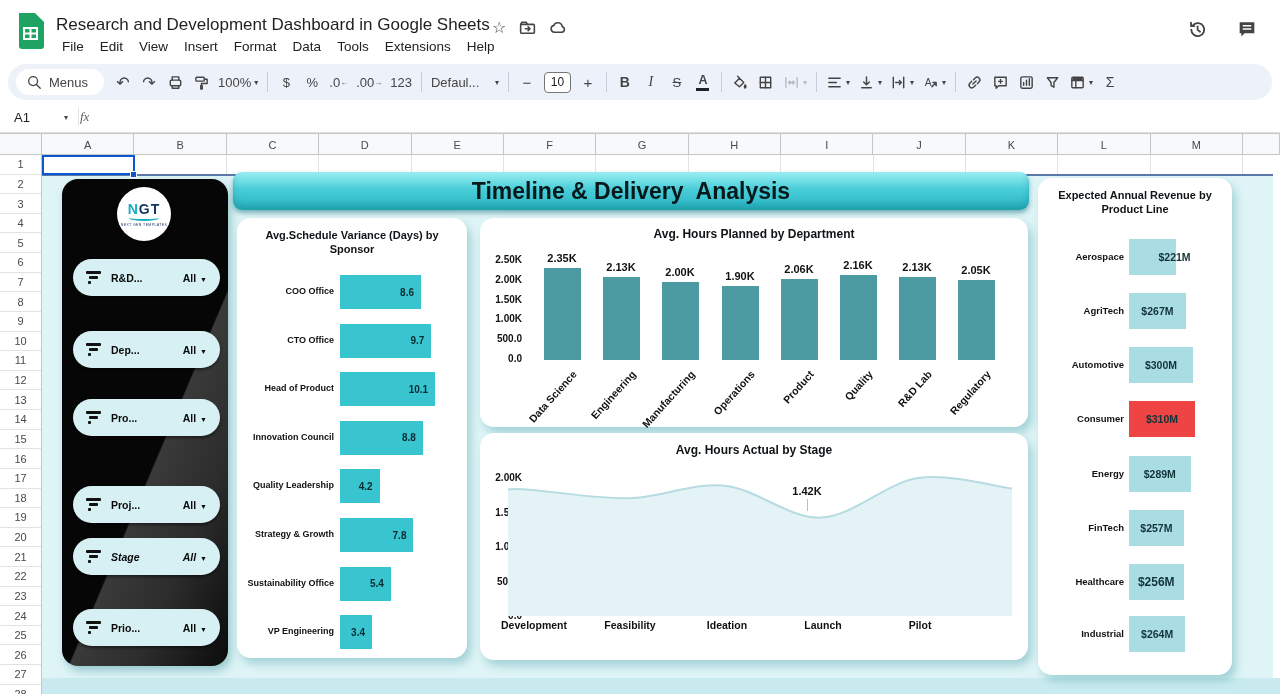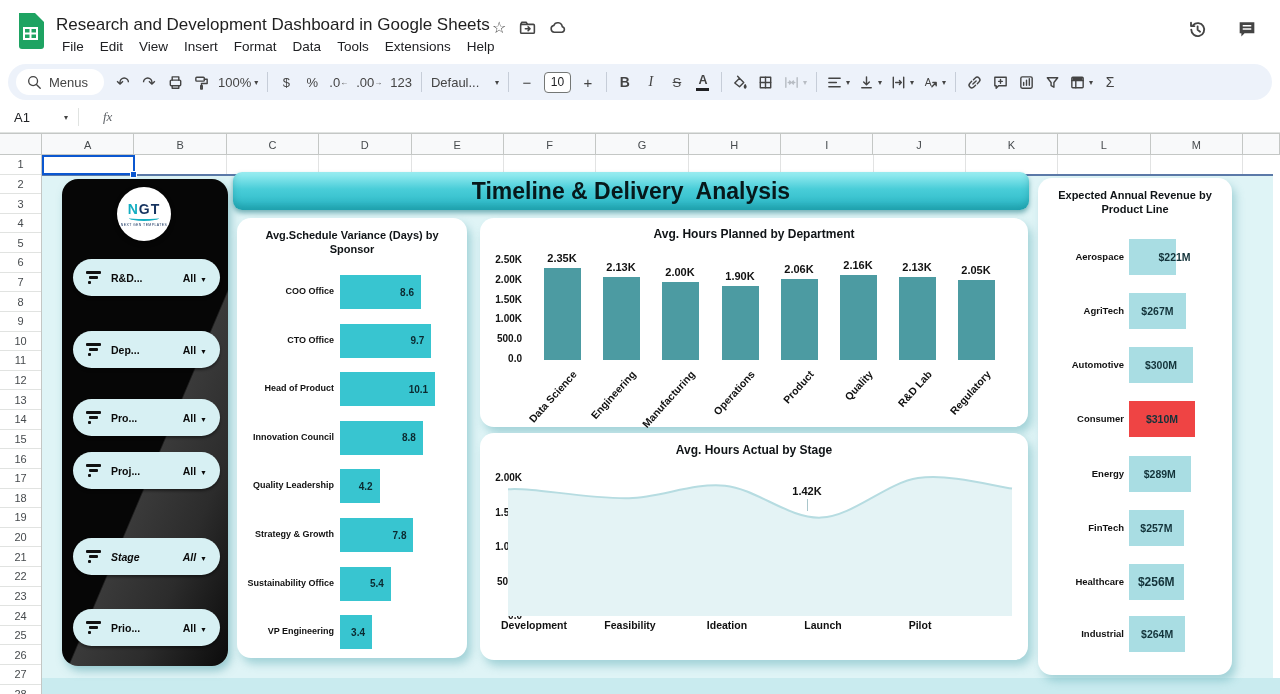--- a/index.html
+++ b/index.html
@@ -37,21 +37,21 @@
 .mini-arrow { font-size:8px; vertical-align:-4px; color:#444; }
 #fontsize-box { width:27px; height:21px; border:1px solid #747775; border-radius:4px; background:#fff;
   display:flex; align-items:center; justify-content:center; font-size:12px; margin:0 4px; }
 .grayed, .grayed .caret { color:#b7bcc3; }
 .grayed .ic { stroke:#b7bcc3; }
 
 
 #formula-bar { position:absolute; left:0; top:102px; width:1280px; height:31px; background:#fff;
   border-bottom:1px solid #e0e3e1; display:flex; align-items:center; }
 #name-box { width:68px; padding-left:14px; font-size:13px; display:flex; align-items:center; justify-content:space-between; }
-#fx-label { font-style:italic; color:#5f6368; font-size:13px; margin-left:24px; font-family:"Liberation Serif",serif; }
+#fx-label { font-style:italic; color:#5f6368; font-size:13px; margin-left:1px; font-family:"Liberation Serif",serif; }
 .fb-sep { width:1px; height:18px; background:#e0e3e1; margin-left:10px; }
 
 
 #corner-cell { position:absolute; left:0; top:133px; width:42px; height:22px; background:#f8f9fa;
   border:1px solid #c4c7c5; border-left:none; }
 #col-headers { position:absolute; left:42px; top:133px; width:1238px; height:22px; background:#f8f9fa;
   border-top:1px solid #c4c7c5; border-bottom:1px solid #c4c7c5; overflow:hidden; }
 .col-h { position:absolute; top:0; height:21px; border-right:1px solid #c4c7c5; display:flex;
   align-items:center; justify-content:center; font-size:11px; color:#464a4d; }
 #row-headers { position:absolute; left:0; top:155px; width:42px; height:539px; background:#fff;
@@ -552,21 +552,21 @@
   </div>
 <div class="slicer" style="top: 399px;">
     <div class="funnel">
       <i></i>
       <i></i>
       <i></i>
     </div>
     <div class="slicer-label">Pro...</div>
     <div class="slicer-all">All<span class="slicer-caret">▼</span></div>
   </div>
-<div class="slicer" style="top: 452px;">
+<div class="slicer" style="top: 486px;">
     <div class="funnel">
       <i></i>
       <i></i>
       <i></i>
     </div>
     <div class="slicer-label">Proj...</div>
     <div class="slicer-all">All<span class="slicer-caret">▼</span></div>
   </div>
 <div class="slicer" style="top: 538px; font-style: italic;">
     <div class="funnel">

